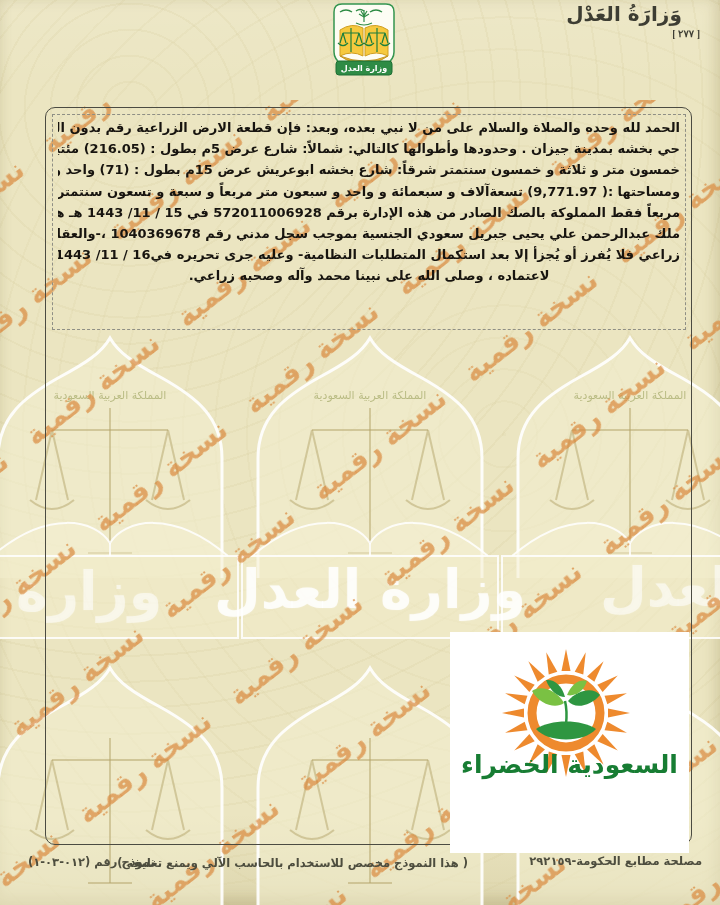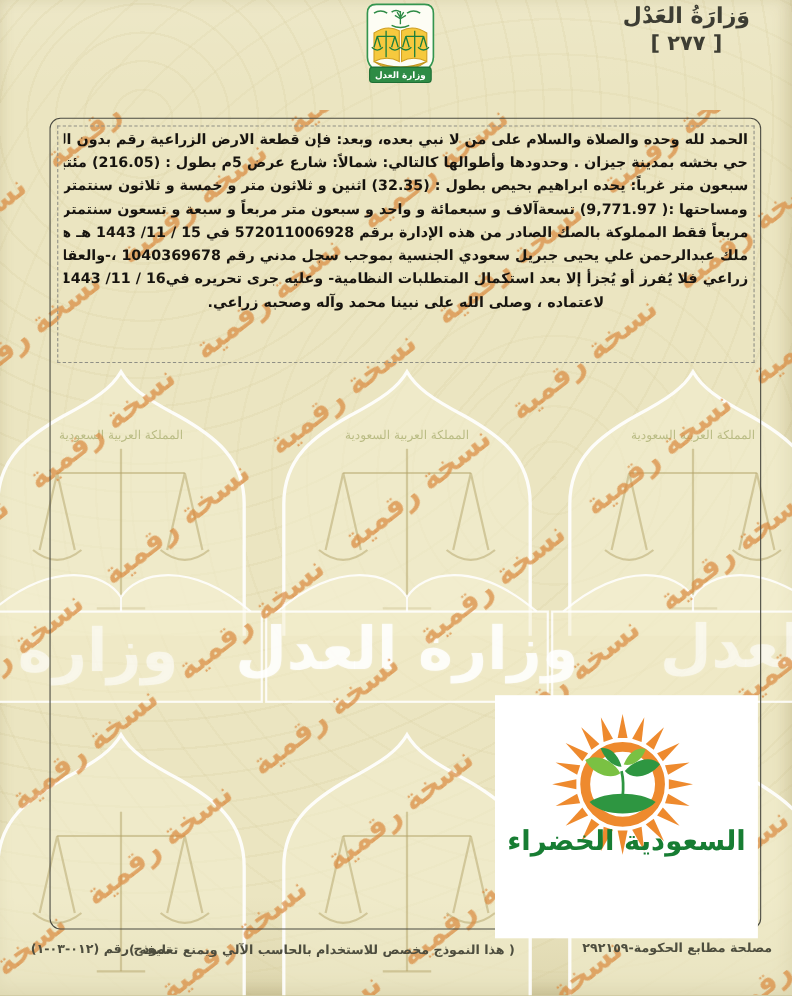--- a/index.html
+++ b/index.html
@@ -42,21 +42,21 @@
   }
   .deed-line.last{text-align-last:center;}
   .emblem{position:absolute;left:326px;top:0;z-index:5;}
   .ministry-name{
     position:absolute;left:548px;top:2px;width:152px;z-index:5;
     text-align:center;direction:rtl;color:#3d3d33;
     font-size:20px;font-weight:700;letter-spacing:1px;
   }
   .page-number{
     position:absolute;left:548px;top:28px;width:152px;z-index:5;
-    text-align:center;direction:rtl;color:#3d3d33;font-size:19px;font-weight:700;letter-spacing:2px;
+    text-align:right;direction:rtl;color:#3d3d33;font-size:10px;font-weight:700;letter-spacing:2px;font-family:Liberation Serif, serif;
   }
   .logo-box{
     position:absolute;left:450px;top:632px;width:239px;height:221px;
     background:#ffffff;z-index:6;padding-left:40px;
   }
   .logo-sun{position:absolute;left:41px;top:6px;}
   .logo-title{
     position:absolute;left:0;top:118px;width:100%;
     text-align:center;direction:rtl;color:#177d33;
     font-size:25px;font-weight:700;
@@ -157,21 +157,21 @@
       <text x="38" y="71" text-anchor="middle" font-size="8" font-weight="bold" fill="#ffffff">وزارة العدل</text>
     </svg>
   </div>
 
   <div class="ministry-name">وَزارَةُ العَدْل</div>
   <div class="page-number">[ ٢٧٧ ]</div>
 
   <div class="deed-box">
     <div class="deed-line">الحمد لله وحده والصلاة والسلام على من لا نبي بعده، وبعد: فإن قطعة الارض الزراعية رقم بدون الواقع في</div>
     <div class="deed-line">حي بخشه بمدينة جيزان . وحدودها وأطوالها كالتالي: شمالاً: شارع عرض 5م بطول : (216.05) مئتين و</div>
-    <div class="deed-line">سبعون متر غرباً: يحده ابراهيم بحيص بطول : (32.35) اثنين و ثلاثون متر و خمسة و ثلاثون سنتمتر</div>
+    <div class="deed-line">خمسون متر و ثلاثة و خمسون سنتمتر شرقاً: شارع بخشه ابوعريش عرض 15م بطول : (71) واحد و</div>
     <div class="deed-line">ومساحتها :( 9,771.97) تسعةآلاف و سبعمائة و واحد و سبعون متر مربعاً و سبعة و تسعون سنتمتراً</div>
     <div class="deed-line">مربعاً فقط المملوكة بالصك الصادر من هذه الإدارة برقم 572011006928 في 15 / 11/ 1443 هـ هي في</div>
     <div class="deed-line">ملك عبدالرحمن علي يحيى جبريل سعودي الجنسية بموجب سجل مدني رقم 1040369678 ،-والعقار</div>
     <div class="deed-line">زراعي فلا يُفرز أو يُجزأ إلا بعد استكمال المتطلبات النظامية- وعليه جرى تحريره في16 / 11/ 1443 هـ</div>
     <div class="deed-line last">لاعتماده ، وصلى الله على نبينا محمد وآله وصحبه زراعي.</div>
   </div>
 
   <div class="logo-box">
     <svg class="logo-sun" width="150" height="150" viewBox="-75 -75 150 150">
       <g fill="#ee8a2e">

